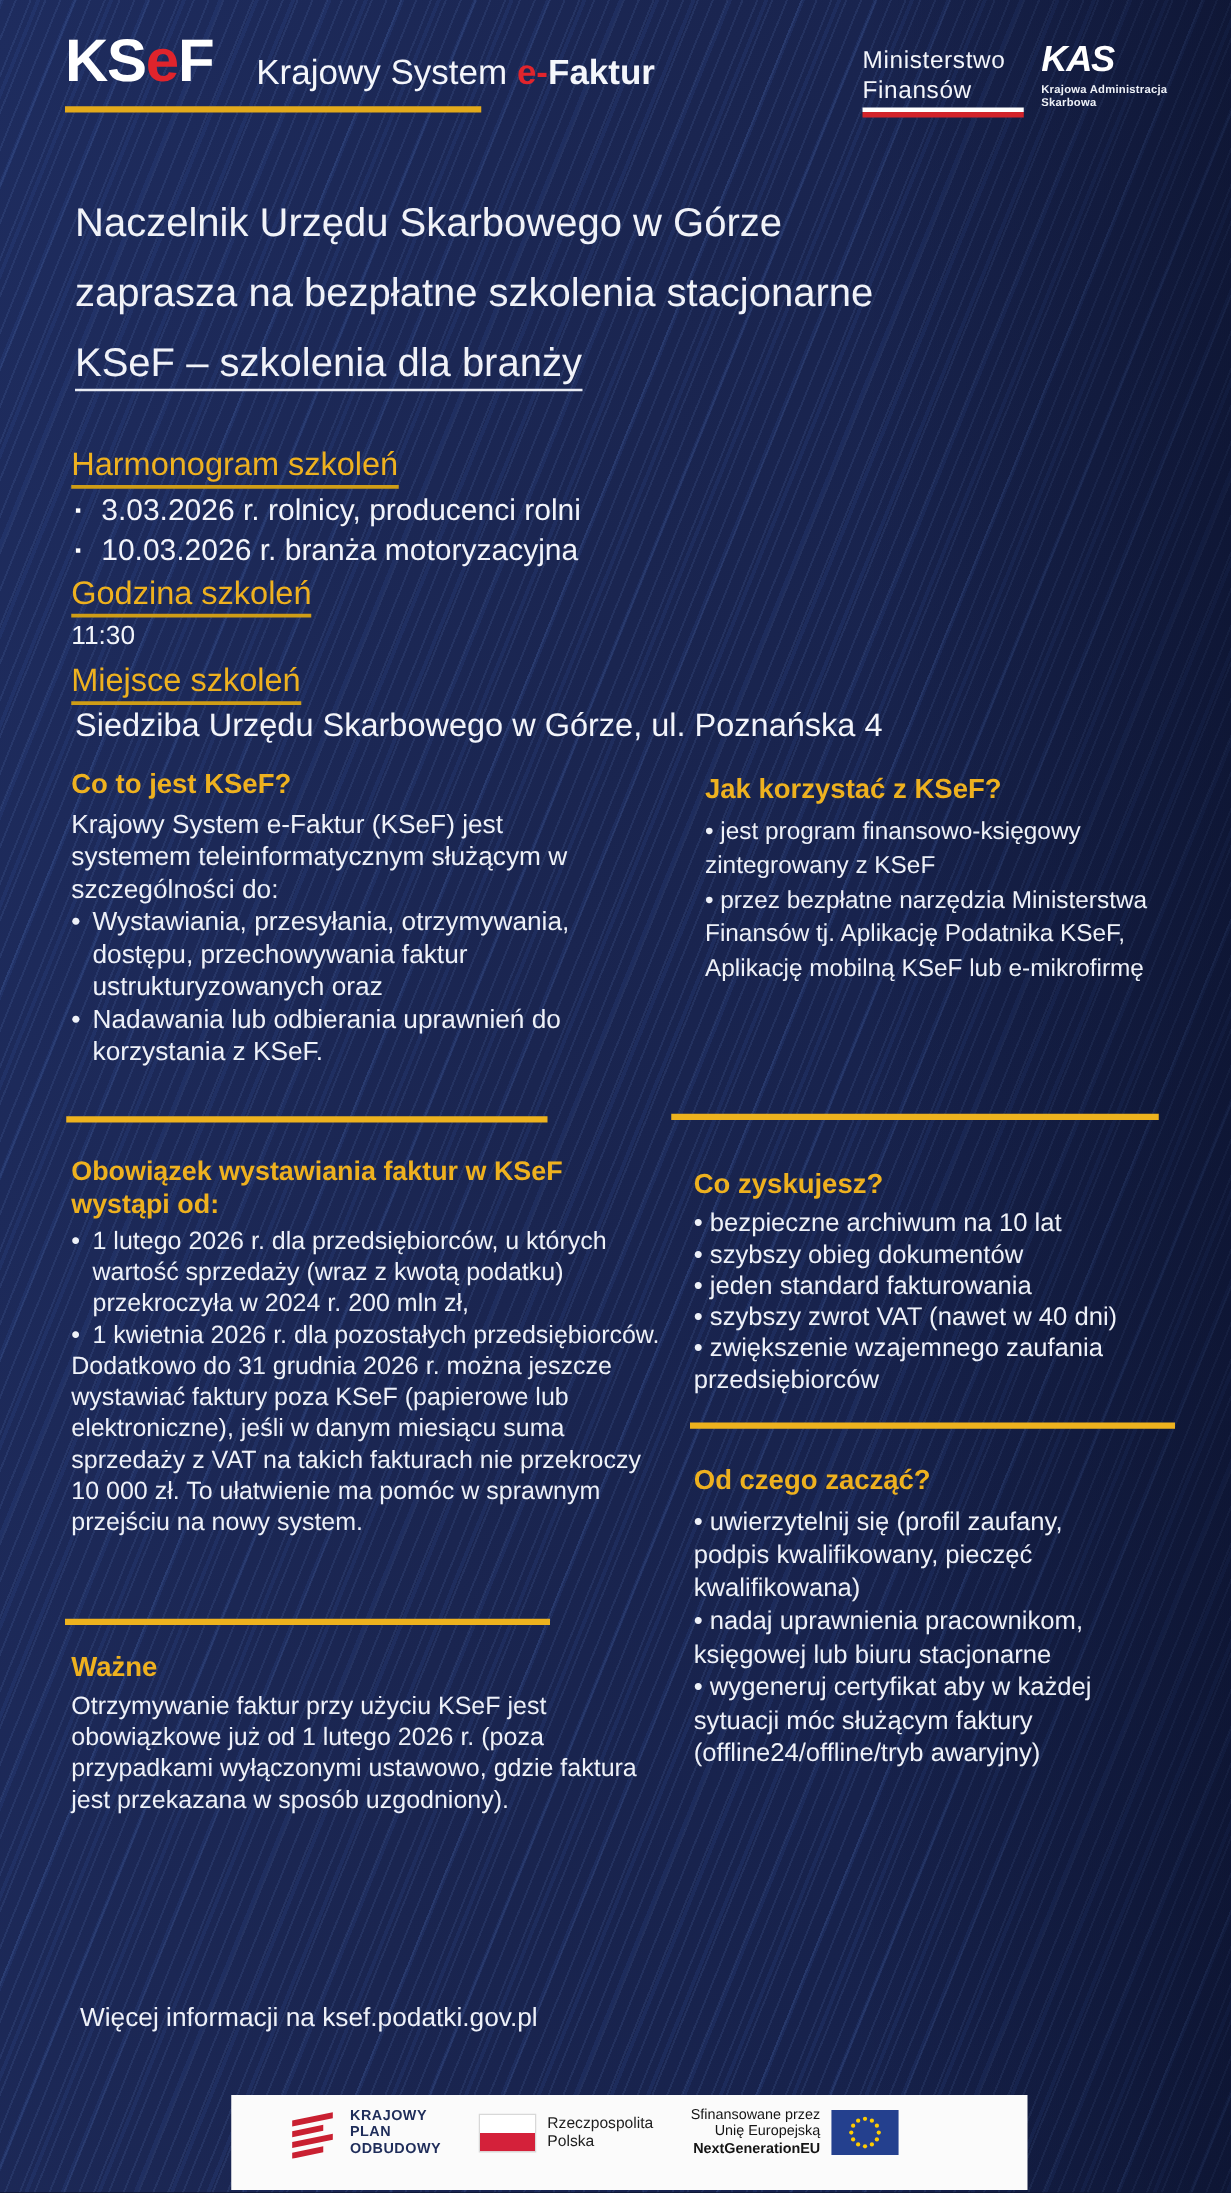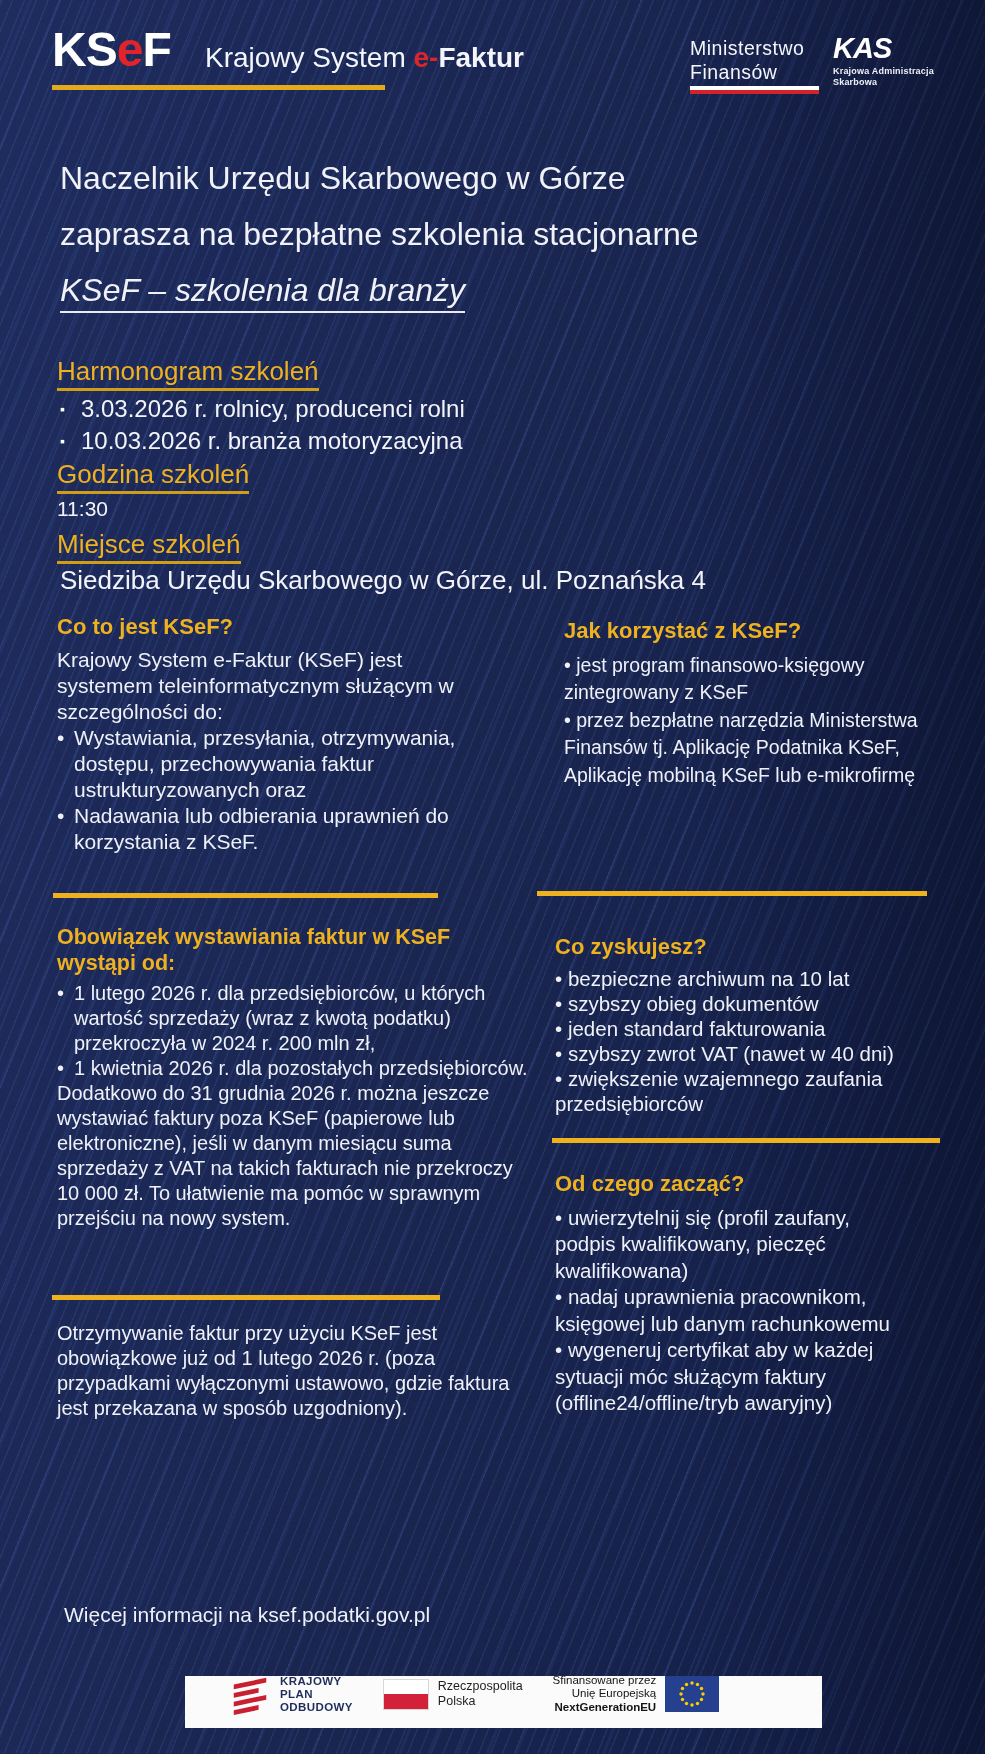--- a/index.html
+++ b/index.html
@@ -19,21 +19,21 @@
   #brand-underline{left:52px;top:85px;width:333px;height:5px;background:#e3aa1b;}
   #brand-sub{left:205px;top:42px;font-size:28px;color:#f4f6fb;white-space:nowrap;}
   #brand-sub .red{color:#e0242c;font-weight:700;}
   #brand-sub .bold{font-weight:700;}
   #ministry{left:690px;top:36px;font-size:19.5px;line-height:24px;letter-spacing:0.5px;color:#f4f6fb;}
   #mf-flag{left:690px;top:86px;width:129px;height:8px;background:linear-gradient(180deg,#ffffff 0 45%,#d2232a 45% 100%);}
   #kas-mark{left:833px;top:32px;font-size:29px;font-weight:800;font-style:italic;color:#fff;letter-spacing:-1px;}
   #kas-caption{left:833px;top:66px;font-size:9px;font-weight:700;line-height:10.5px;color:#eef1f7;letter-spacing:0.2px;}
   
   #title{left:60px;top:150px;font-size:32px;line-height:56px;color:#f0f2f8;}
-  #title .u{border-bottom:2px solid #e8ebf3;padding-bottom:3px;font-style:italic;}
+  #title .u{border-bottom:2px solid #e8ebf3;padding-bottom:3px;}
   
   .y-head{display:inline-block;color:#eeb11f;font-size:26px;border-bottom:3px solid #cf9d16;padding-bottom:1px;white-space:nowrap;}
   #sch-heading{left:57px;top:356px;}
   .sch-item{left:60px;font-size:24px;color:#f2f4fa;white-space:nowrap;}
   .sch-item::before{content:"▪";font-size:14px;margin-right:16px;vertical-align:3px;color:#fff;}
   #sch-item-0{top:395px;}
   #sch-item-1{top:427px;}
   #sch-time-heading{left:57px;top:459px;}
   #sch-time{left:57px;top:497px;font-size:21px;}
   #sch-place-heading{left:57px;top:529px;}
@@ -51,21 +51,21 @@
   .hang{position:relative;padding-left:17px;}
   .hang::before{content:"•";position:absolute;left:0;top:0;}
   .flush::before{content:"• ";}
   .divider{height:5px;background:#edb21e;}
   #div-l1{left:53px;top:893px;width:385px;}
   #div-r1{left:537px;top:891px;width:390px;}
   #div-r2{left:552px;top:1138px;width:388px;}
   #div-l2{left:52px;top:1295px;width:388px;}
   
   #more-info{left:64px;top:1603px;font-size:21px;color:#eef1f8;}
-  #partner-bar{left:185px;top:1676px;width:637px;height:52px;background:#fbfbfb;
+  #partner-bar{left:185px;top:1676px;width:637px;height:76px;background:#fbfbfb;
     display:flex;align-items:center;gap:30px;padding:0 20px 16px 44px;box-sizing:border-box;}
   .logo-group{display:flex;align-items:center;gap:9px;}
   .kpo-text{color:#1f2d5a;font-weight:700;font-size:11.5px;line-height:13px;letter-spacing:0.4px;}
   .rp-text{color:#1e1e1e;font-size:12.5px;line-height:15px;}
   .eu-text{color:#141414;font-size:11.5px;line-height:13.5px;text-align:right;}
   .eu-text .bold-line{font-weight:700;}
   .pl-flag{width:46px;height:31px;border:1px solid #d8d8d8;box-sizing:border-box;
     background:linear-gradient(180deg,#ffffff 0 50%,#d4213a 50% 100%);}
 </style>
 </head>
@@ -133,27 +133,28 @@
     <div class="body-text flush">jeden standard fakturowania</div>
     <div class="body-text flush">szybszy zwrot VAT (nawet w 40 dni)</div>
     <div class="body-text flush">zwiększenie wzajemnego zaufania przedsiębiorców</div>
   </div>
 
   <div class="abs divider" id="div-r2"></div>
 
   <div class="abs" id="getting-started">
     <div class="col-heading">Od czego zacząć?</div>
     <div class="body-text flush">uwierzytelnij się (profil zaufany, podpis kwalifikowany, pieczęć kwalifikowana)</div>
-    <div class="body-text flush">nadaj uprawnienia pracownikom, księgowej lub danym rachunkowemu</div>
+    <div class="body-text flush">nadaj uprawnienia pracownikom, księgowej lub biuru stacjonarne</div>
     <div class="body-text flush">wygeneruj certyfikat aby w każdej sytuacji móc służącym faktury (offline24/offline/tryb awaryjny)</div>
   </div>
 
   <div class="abs divider" id="div-l2"></div>
 
   <div class="abs" id="important">
+    <div class="col-heading">Ważne</div>
     <div class="body-text">Otrzymywanie faktur przy użyciu KSeF jest obowiązkowe już od 1 lutego 2026 r. (poza przypadkami wyłączonymi ustawowo, gdzie faktura jest przekazana w sposób uzgodniony).</div>
   </div>
 
   <div class="abs" id="more-info">Więcej informacji na ksef.podatki.gov.pl</div>
 
   <div class="abs" id="partner-bar">
     <div class="logo-group">
       <svg width="42" height="42" viewBox="0 0 44 44">
         <path fill="#c92031" d="M5 12 L39 5 L39 10 L5 17 Z"></path>
         <path fill="#c92031" d="M5 21 L31 15.6 L31 20.6 L5 26 Z"></path>

